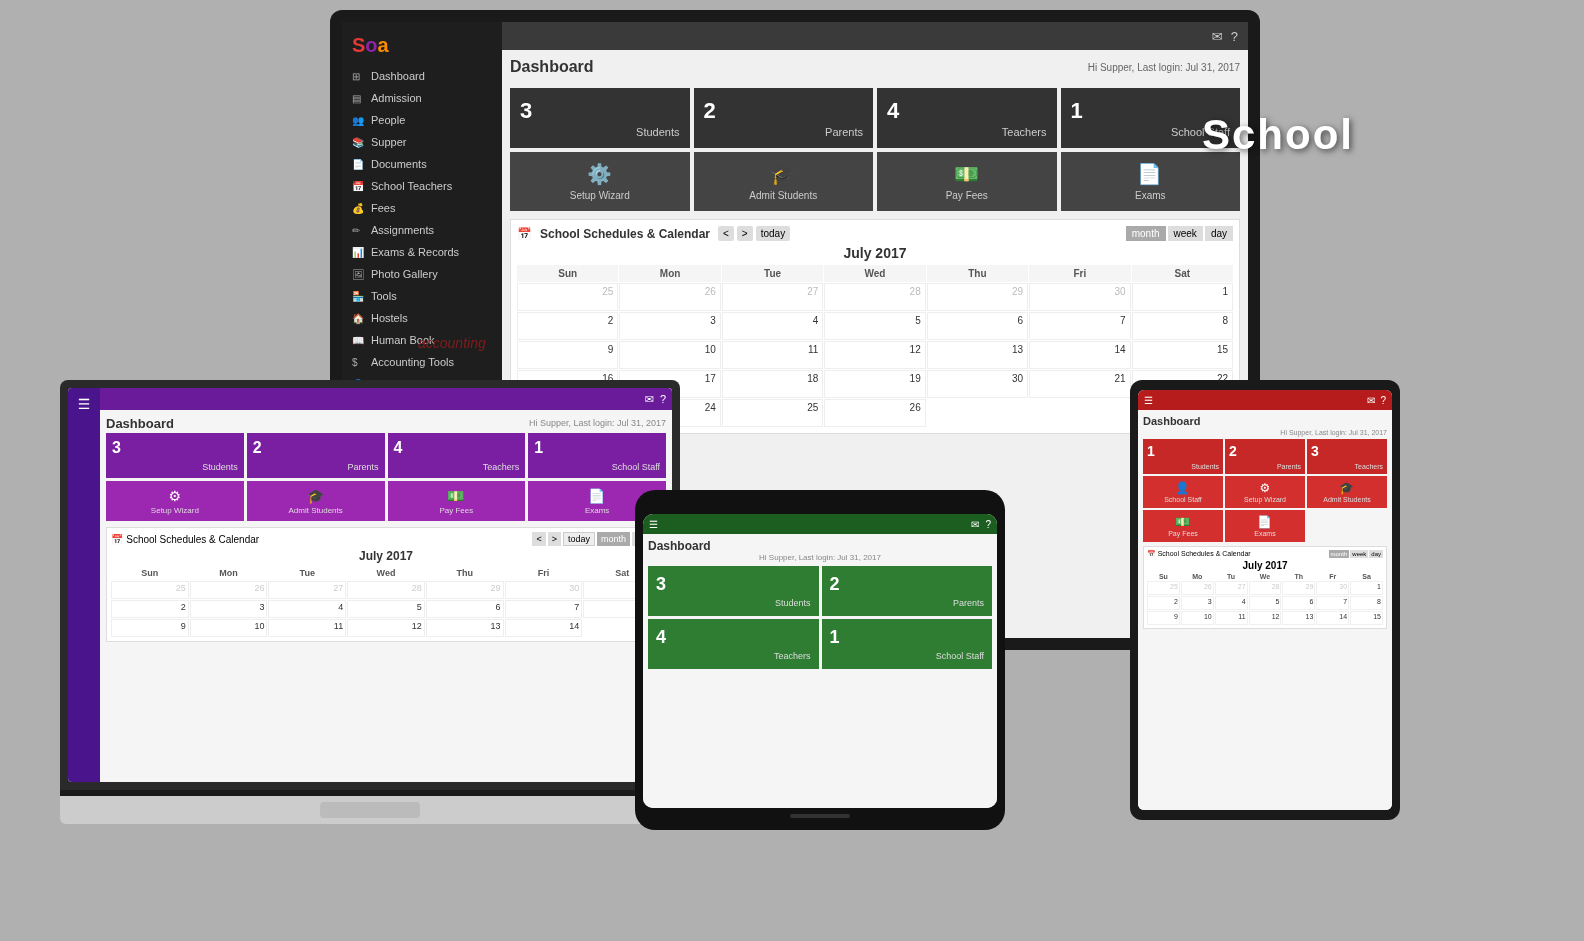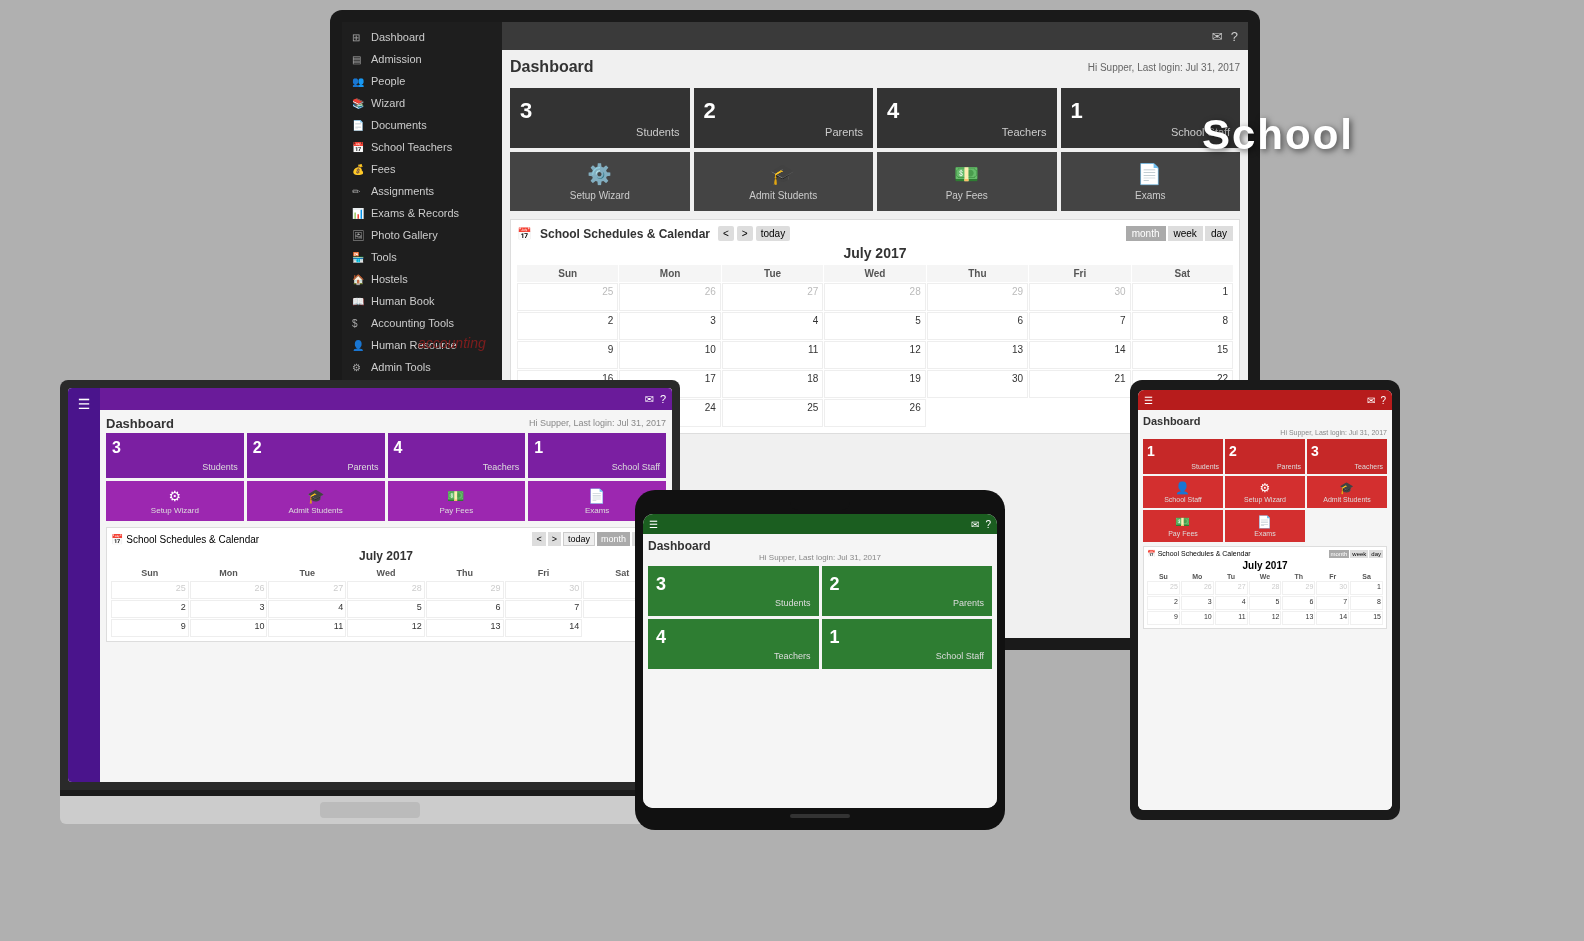--- a/index.html
+++ b/index.html
@@ -626,35 +626,38 @@
     }
   </style>
 </head>
 <body>
 
 <div class="monitor">
   <div class="monitor-frame">
     <div class="monitor-screen">
 
       <div class="sidebar">
+        <div class="sidebar-logo">
+          <span class="s" style="color:#e53935">S</span><span style="color:#8e24aa">o</span><span style="color:#fb8c00">a</span>
+        </div>
         <div class="sidebar-item">
             <span class="si-icon">⊞</span>
             <span>Dashboard</span>
           </div>
         <div class="sidebar-item">
             <span class="si-icon">▤</span>
             <span>Admission</span>
           </div>
         <div class="sidebar-item">
             <span class="si-icon">👥</span>
             <span>People</span>
           </div>
         <div class="sidebar-item">
             <span class="si-icon">📚</span>
-            <span>Wizard</span>
+            <span>Supper</span>
           </div>
         <div class="sidebar-item">
             <span class="si-icon">📄</span>
             <span>Documents</span>
           </div>
         <div class="sidebar-item">
             <span class="si-icon">📅</span>
             <span>School Teachers</span>
           </div>
         <div class="sidebar-item">

